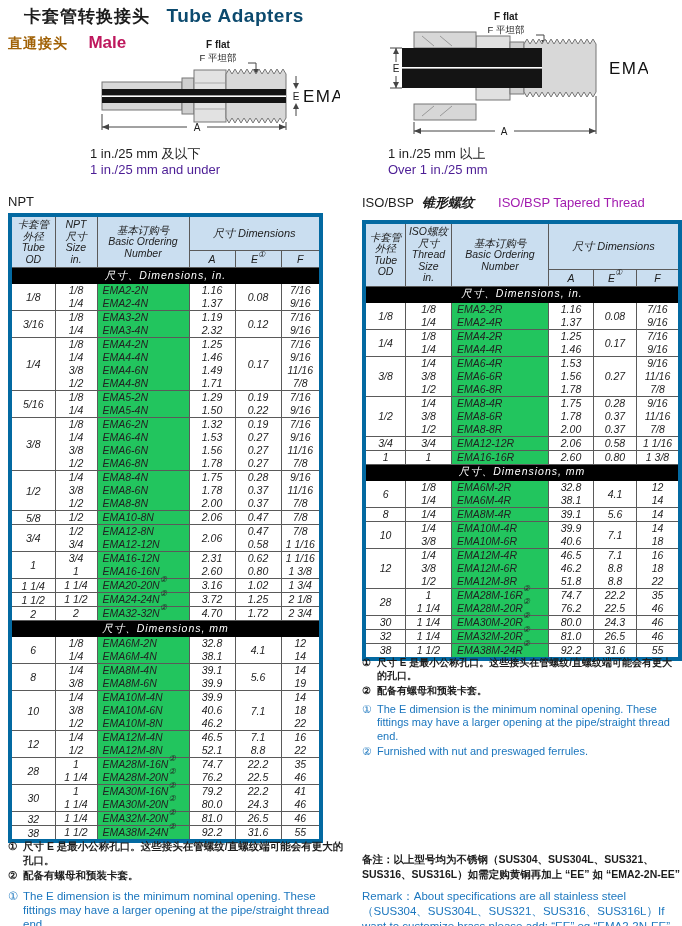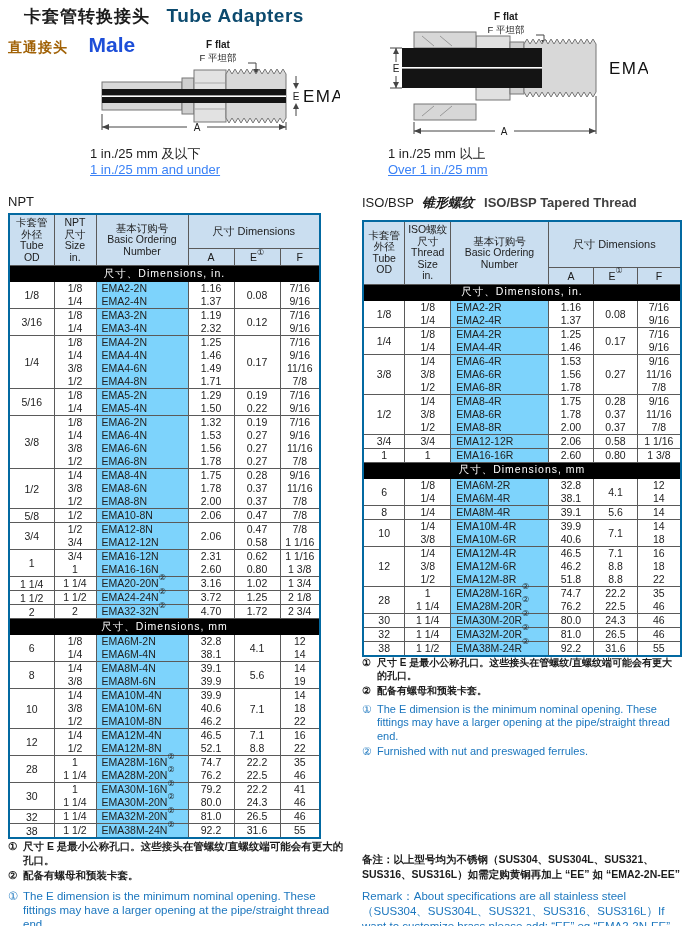--- a/index.html
+++ b/index.html
@@ -12,42 +12,42 @@
     overflow: hidden;
   }
   .abs { position: absolute; }
 
   
   #page-header { left: 8px; top: 5px; }
   .t-zh { font-size: 17px; font-weight: bold; color: #1c1c1c; letter-spacing: 1px; margin-left: 16px; }
   .t-en { font-size: 19px; font-weight: bold; color: #0c4a6e; margin-left: 12px; letter-spacing: 0.5px; }
   #page-subheader { left: 8px; top: 33px; }
   .s-zh { font-size: 14px; font-weight: bold; color: #a16207; letter-spacing: 1px; }
-  .s-en { font-size: 21px; font-weight: bold; color: #1d4ed8; margin-left: 16px; }
+  .s-en { font-size: 17px; font-weight: bold; color: #be185d; margin-left: 16px; }
 
   .tbl-title { font-size: 13px; color: #1c1c1c; white-space: nowrap; }
   .tbl-title .zh-i { font-weight: bold; font-style: italic; margin-left: 8px; margin-top: 25px; }
-  .tbl-title .en-b { color: #404040; margin-left: 10px; font-weight: bold; }
+  .tbl-title .en-b { color: #a21caf; margin-left: 24px; }
 
   
   .diag { }
   .cap-zh { font-size: 13px; color: #1c1c1c; line-height: 1.25; }
-  .cap-en { font-size: 13px; color: #3b82f6; line-height: 1.25; text-decoration: underline; }
+  .cap-en { font-size: 13px; color: #4c1d95; line-height: 1.25; }
   svg text { font-family: "Liberation Sans", sans-serif; }
 
   
-  table.tbl { border-collapse: collapse; table-layout: fixed; border: 2px solid #0369a1; }
+  table.tbl { border-collapse: collapse; table-layout: fixed; border: 4px solid #0369a1; font-style: italic; }
   .tbl th, .tbl td { border: 1px solid #5a5a5a; padding: 0; text-align: center; vertical-align: middle; }
   .tbl th.hd { background: #cadef0; font-weight: normal; font-size: 10.5px; color: #1c1c1c; padding: 2px 0; }
   .tbl th.hd .hline { line-height: 11.5px; white-space: nowrap; }
   .tbl th.dims { font-size: 11px; }
   .tbl tr.hdr2 th { height: 17px; }
   .tbl td { font-size: 10.5px; height: 13px; white-space: nowrap; }
   .tbl td.banner { background: #000; color: #fff; font-size: 10.5px; height: 16px; letter-spacing: 1px; border-color: #000; }
-  .tbl td.num { text-align: left; background: #7dd3fc; padding-left: 5px; }
+  .tbl td.num { text-align: left; background: #22c55e; padding-left: 5px; }
   .tbl .sub { height: 13px; line-height: 13px; }
   sup.circ { font-size: 8px; line-height: 0; position: relative; top: -3px; }
   th sup.circ { top: -2px; }
 
   
   .fn { display: flex; margin-bottom: 2px; }
   .fn .mk { flex: 0 0 15px; }
   .fn .tx { flex: 1; }
   .fn.zh { color: #1c1c1c; font-weight: bold; line-height: 1.3; }
   .fn.en { color: #1b76be; line-height: 1.22; }

